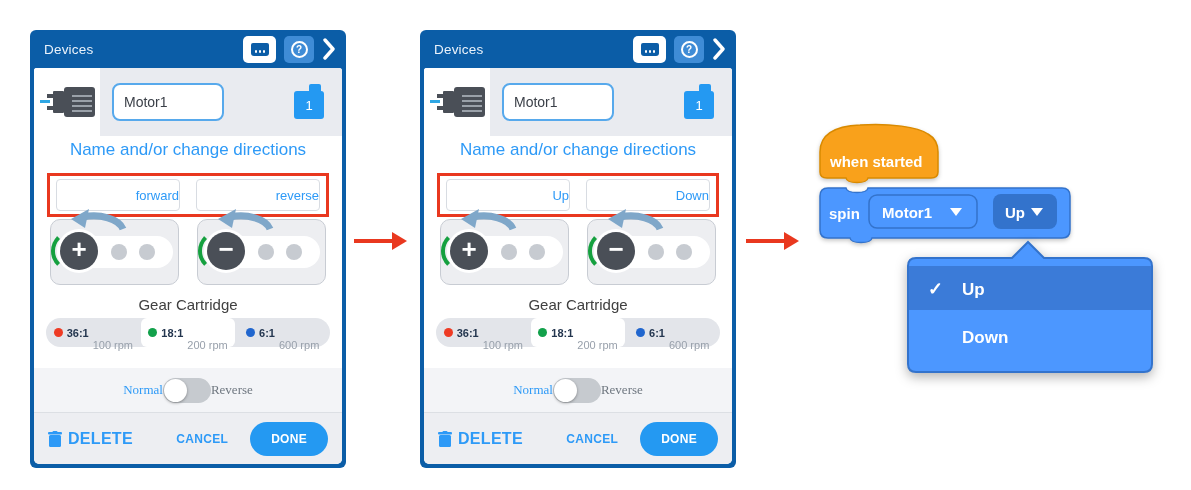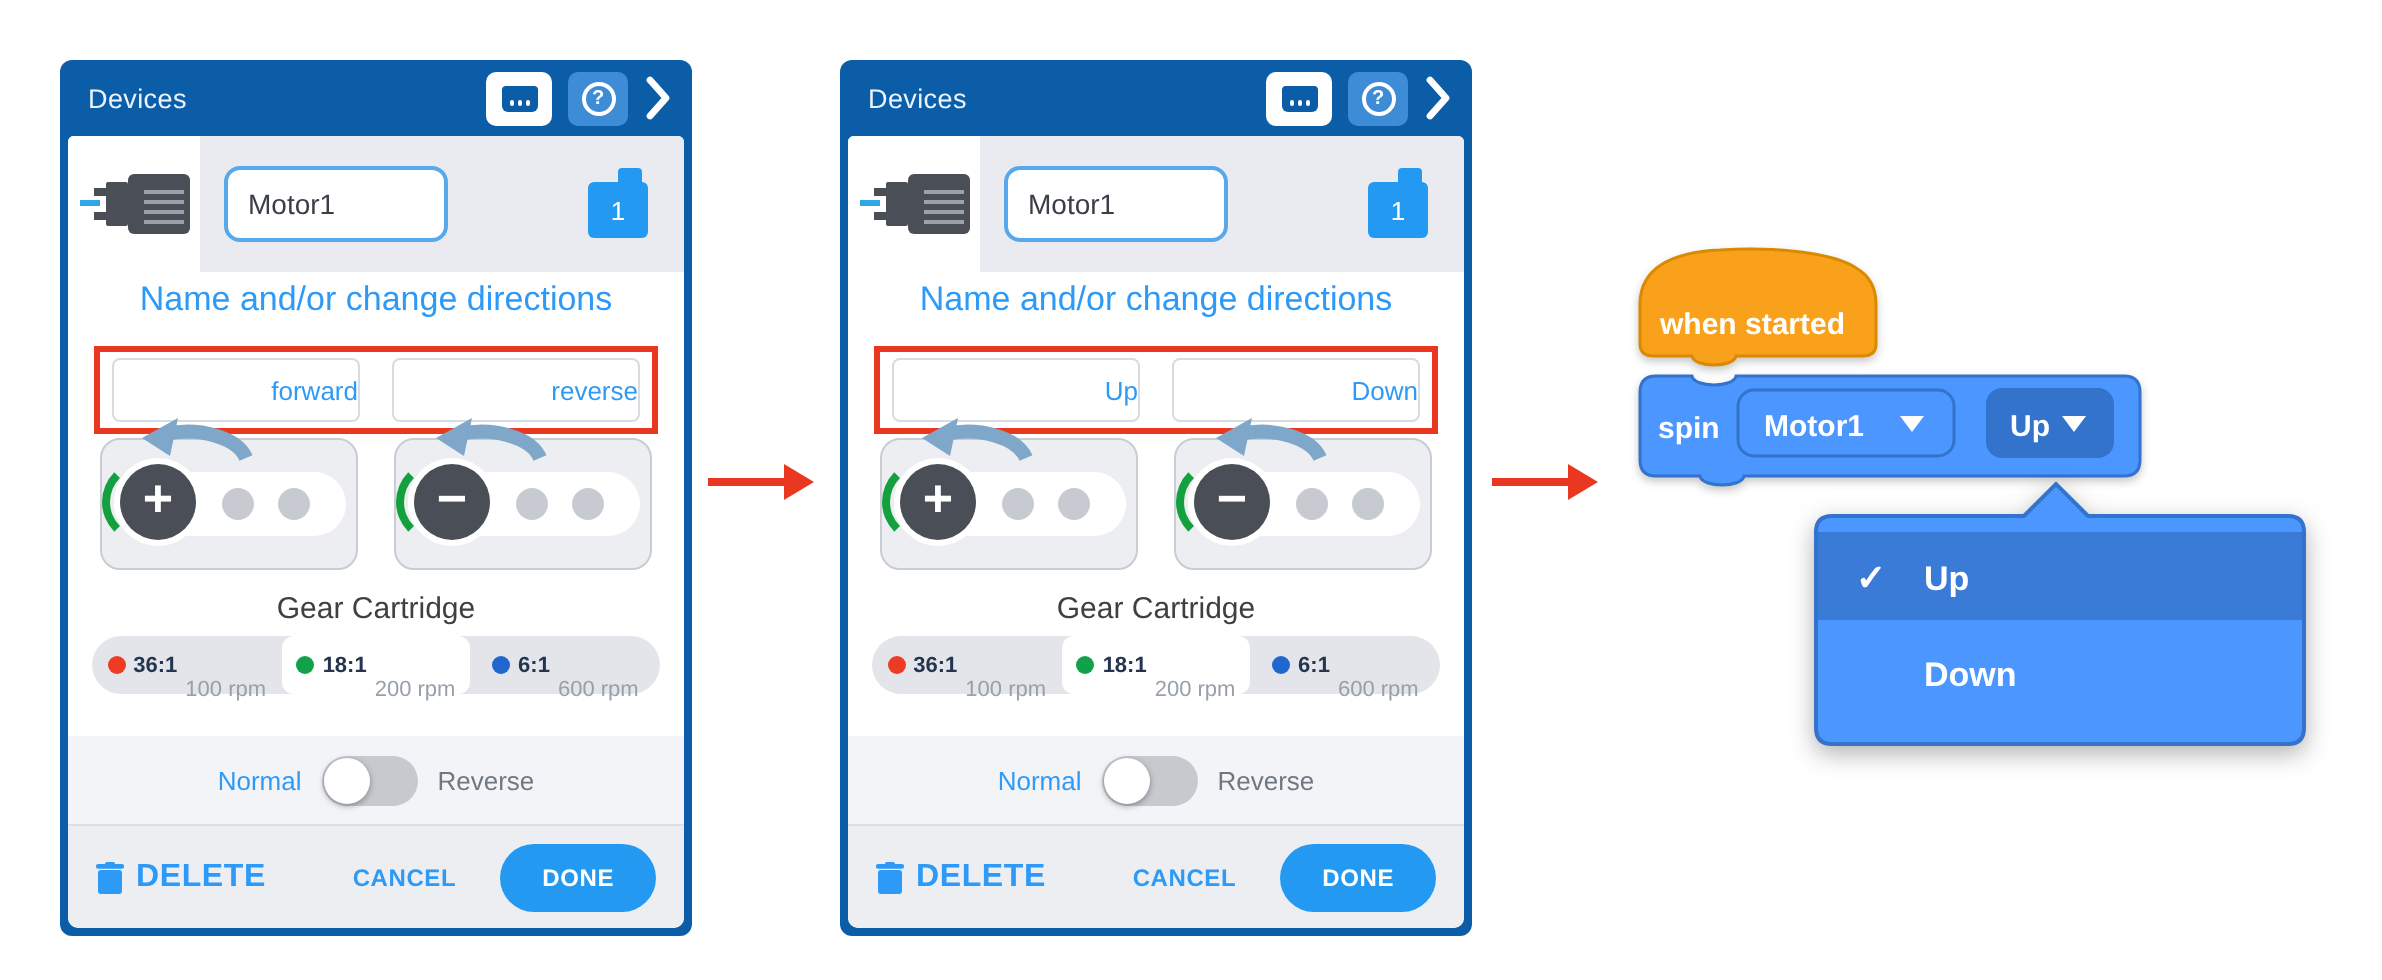--- a/index.html
+++ b/index.html
@@ -64,21 +64,21 @@
   .gear-title { margin-top:11px; text-align:center; color:#404040; font-size:15px; flex:none; }
   .gear-pill { margin:5px 12px 0 12px; height:29px; background:#E3E5EA; border-radius:15px; display:flex; align-items:stretch; flex:none; }
   .gear-seg { flex:1; display:flex; align-items:center; justify-content:center; gap:4px; cursor:pointer; padding:0 4px; }
   .gear-seg.selected { background:#ffffff; border-radius:6px; margin:0; }
   .gdot { width:9px; height:9px; border-radius:50%; flex:none; }
   .gdot.red { background:#EE3B24; } .gdot.green { background:#12A14B; } .gdot.blue { background:#2166CE; }
   .gratio { font-size:11px; font-weight:bold; color:#24364F; white-space:nowrap; }
   .grpm { font-size:11px; color:#98A0AB; white-space:nowrap;margin-top:24px; }
 
   .flex-gap { flex:1; }
-  .toggle-band { height:44px; background:#F3F4F7; display:flex; align-items:center; justify-content:center; gap:10px; flex:none; }
+  .toggle-band { height:44px; background:#F3F4F7; display:flex; align-items:center; justify-content:center; gap:0; flex:none;font-family:Liberation Serif, serif; }
   .tgl-left { color:#2E9AF7; font-size:13px; }
   .tgl-right { color:#6F7780; font-size:13px; }
   .toggle { position:relative; width:48px; height:25px; background:#C6CACF; border-radius:13px; cursor:pointer; }
   .knob { position:absolute; left:1px; top:1px; width:23px; height:23px; background:#fff; border-radius:50%;
           box-shadow:0 1px 3px rgba(0,0,0,.35); }
 
   .panel-footer { height:52px; background:#EDEEF2; border-top:1px solid #DCDFE4; display:flex; align-items:center;
                   padding:0 14px; border-radius:0 0 5px 5px; flex:none; }
   .delete-btn { display:flex; align-items:center; gap:6px; color:#2E9AF7; font-size:16px; font-weight:bold; cursor:pointer; letter-spacing:.3px; }
   .footer-spacer { flex:1; }

